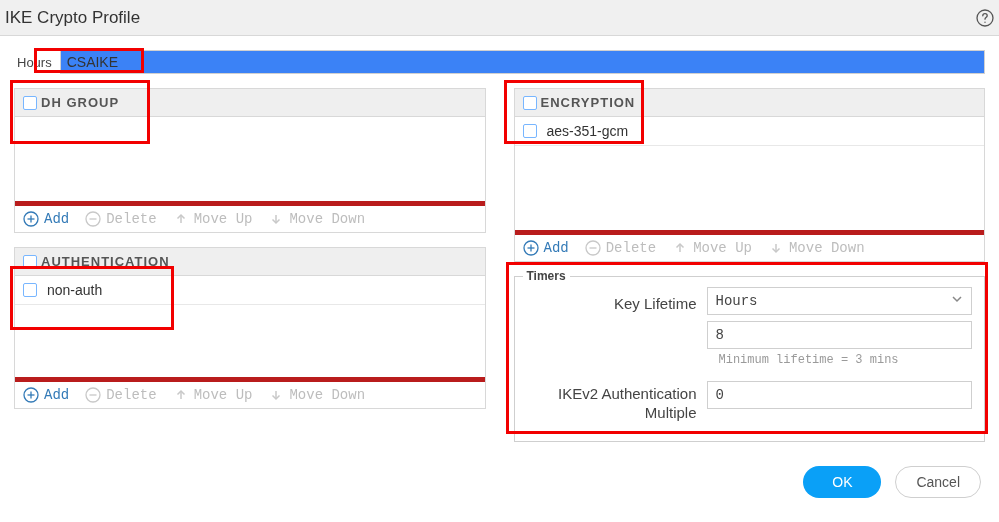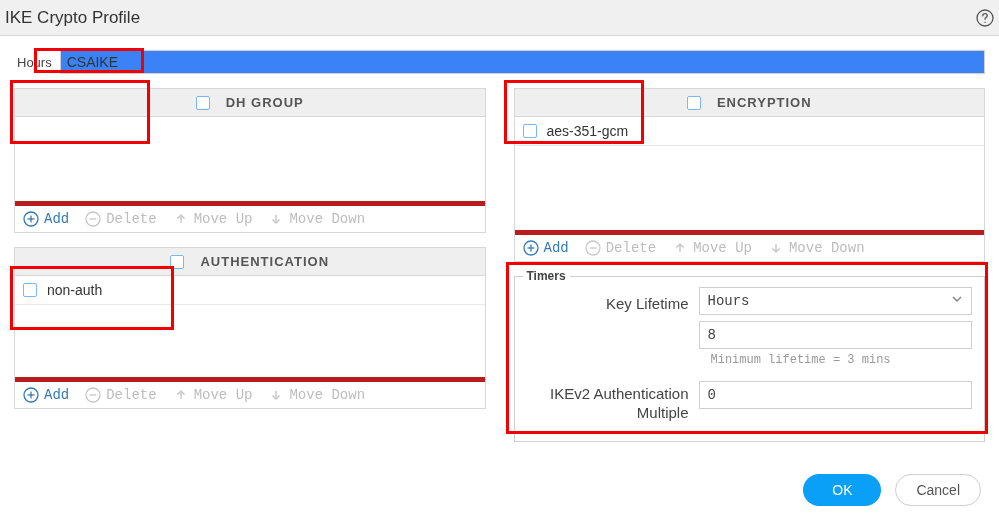--- a/index.html
+++ b/index.html
@@ -9,43 +9,43 @@
   .titlebar .title { font-size:17px; color:#333; }
   .help-icon-svg { width:18px; height:18px; display:block; }
   .body { padding:14px 14px 0 14px; }
   .name-row { display:flex; align-items:center; margin-bottom:14px; }
   .name-row .lbl { padding:3px 8px 3px 3px; font-size:13px; color:#444; }
   .name-row .val { border:1px solid #d0d0d0; background:#3b82f6; padding:3px 6px; font-size:14px; min-width:60px; flex:1; }
   .name-row .val-inner { font-size:14px; }
   .grid2 { display:flex; gap:28px; }
   .col { flex:1; display:flex; flex-direction:column; gap:14px; }
   .panel { border:1px solid #d8d8d8; background:#fff; }
-  .panel-header { background:#efefef; border-bottom:1px solid #d8d8d8; display:flex; align-items:center; padding:6px 8px; gap:16px; font-size:13px; letter-spacing:1px; font-weight:600; color:#555;justify-content:center; }
+  .panel-header { background:#efefef; border-bottom:1px solid #d8d8d8; display:flex; align-items:center; padding:6px 8px; gap:4px; font-size:13px; letter-spacing:1px; font-weight:600; color:#555; }
   .panel-row { display:flex; align-items:center; padding:6px 8px; gap:10px; border-bottom:1px solid #e8e8e8; font-size:14px; color:#333; }
   .panel-body { min-height:64px; }
   .panel.dh .panel-body { min-height:84px; }
   .panel.enc .panel-body { min-height:84px; }
   .panel.auth .panel-body { min-height:72px; }
   .panel-actions { border-top:5px solid #b91c1c; display:flex; align-items:center; gap:16px; padding:5px 8px; font-size:14px; color:#bdbdbd;font-family:Liberation Mono, monospace; }
   .panel-actions .action { display:inline-flex; align-items:center; gap:5px; cursor:pointer; }
   .panel-actions .action.enabled { color:#337ab7; }
   .panel-actions .action.enabled .plus-icon circle { stroke:#337ab7; }
   .panel-actions .action.enabled .plus-icon line { stroke:#337ab7; }
   .plus-icon, .minus-icon, .arrow-up-icon, .arrow-down-icon { width:16px; height:16px; }
   .checkbox { width:14px; height:14px; border:1.5px solid #78b6ff; border-radius:2px; background:#fff; flex:0 0 14px; }
-  .fieldset { border:1px solid #cfcfcf; padding:10px 12px 12px 4px; position:relative; }
+  .fieldset { border:1px solid #cfcfcf; padding:10px 12px 12px 12px; position:relative; }
   .fieldset-legend { position:absolute; top:-8px; left:8px; background:#fff; padding:0 4px; font-size:12px; font-weight:600; color:#444; }
   .fld-row { display:flex; align-items:center; gap:10px; margin-bottom:6px; }
   .fld-label { width:170px; text-align:right; font-size:15px; color:#444; padding-top:4px; }
   .fld-input-wrap { flex:1;font-family:Liberation Mono, monospace; }
   .fld-select { border:1px solid #cfcfcf; padding:5px 24px 5px 8px; font-size:14px; color:#444; position:relative; cursor:pointer; }
   .fld-select .chev { position:absolute; right:8px; top:50%; transform:translateY(-50%); color:#888; }
   .fld-input { border:1px solid #cfcfcf; padding:5px 8px; font-size:14px; color:#444; }
   .hint { font-size:12px; color:#9a9a9a; margin:4px 0 8px 12px; }
-  .footer { position:absolute; bottom:4px; right:0; display:flex; gap:14px; padding:12px 18px; }
+  .footer { position:absolute; bottom:12px; right:0; display:flex; gap:14px; padding:12px 18px; }
   .btn { border-radius:18px; height:32px; min-width:78px; padding:0 20px; font-size:14px; display:inline-flex; align-items:center; justify-content:center; cursor:pointer; }
   .btn-primary { background:#0aa0f7; color:#fff; border:none; }
   .btn-secondary { background:#fff; color:#555; border:1px solid #cfcfcf; }
   .highlight-red { position:absolute; border:3px solid #f20000; pointer-events:none; }
 </style>
 </head>
 <body>
 <div class="root">
 
 <div class="titlebar">

